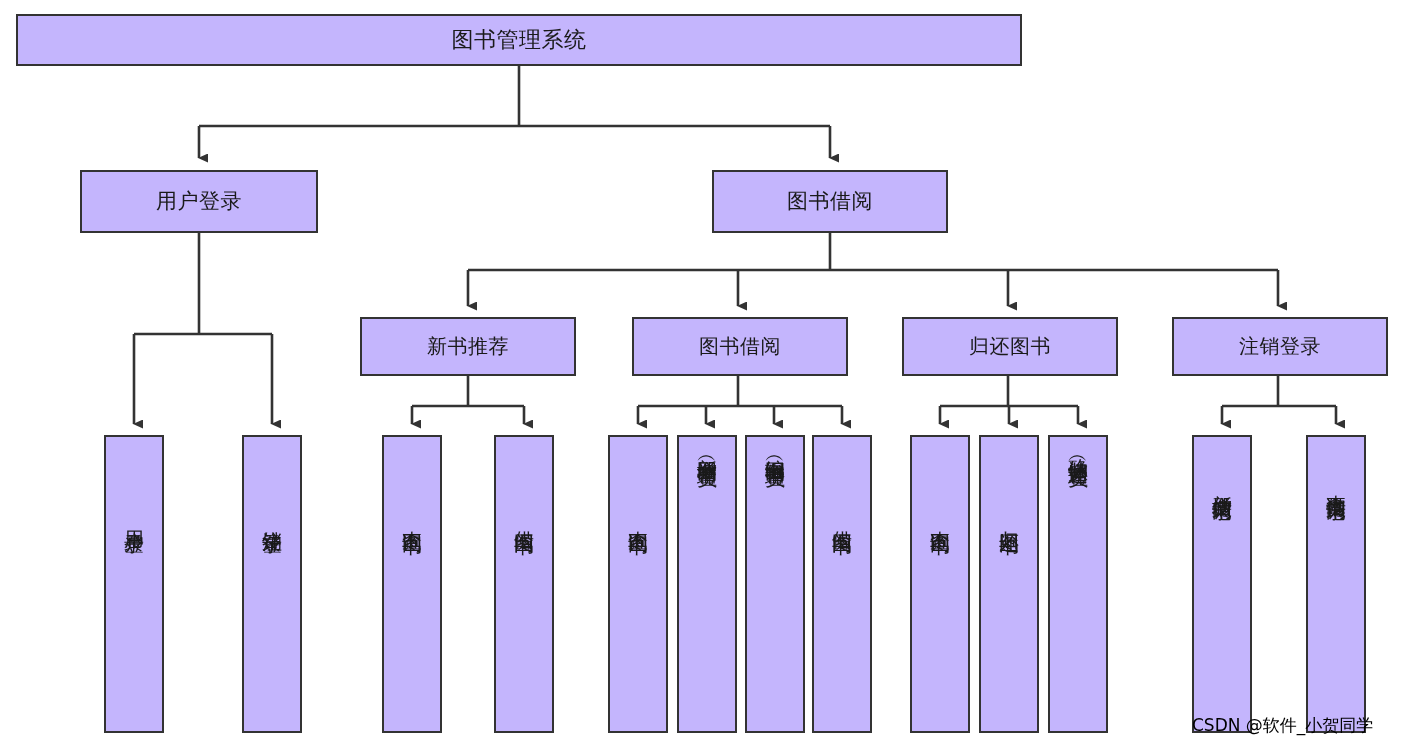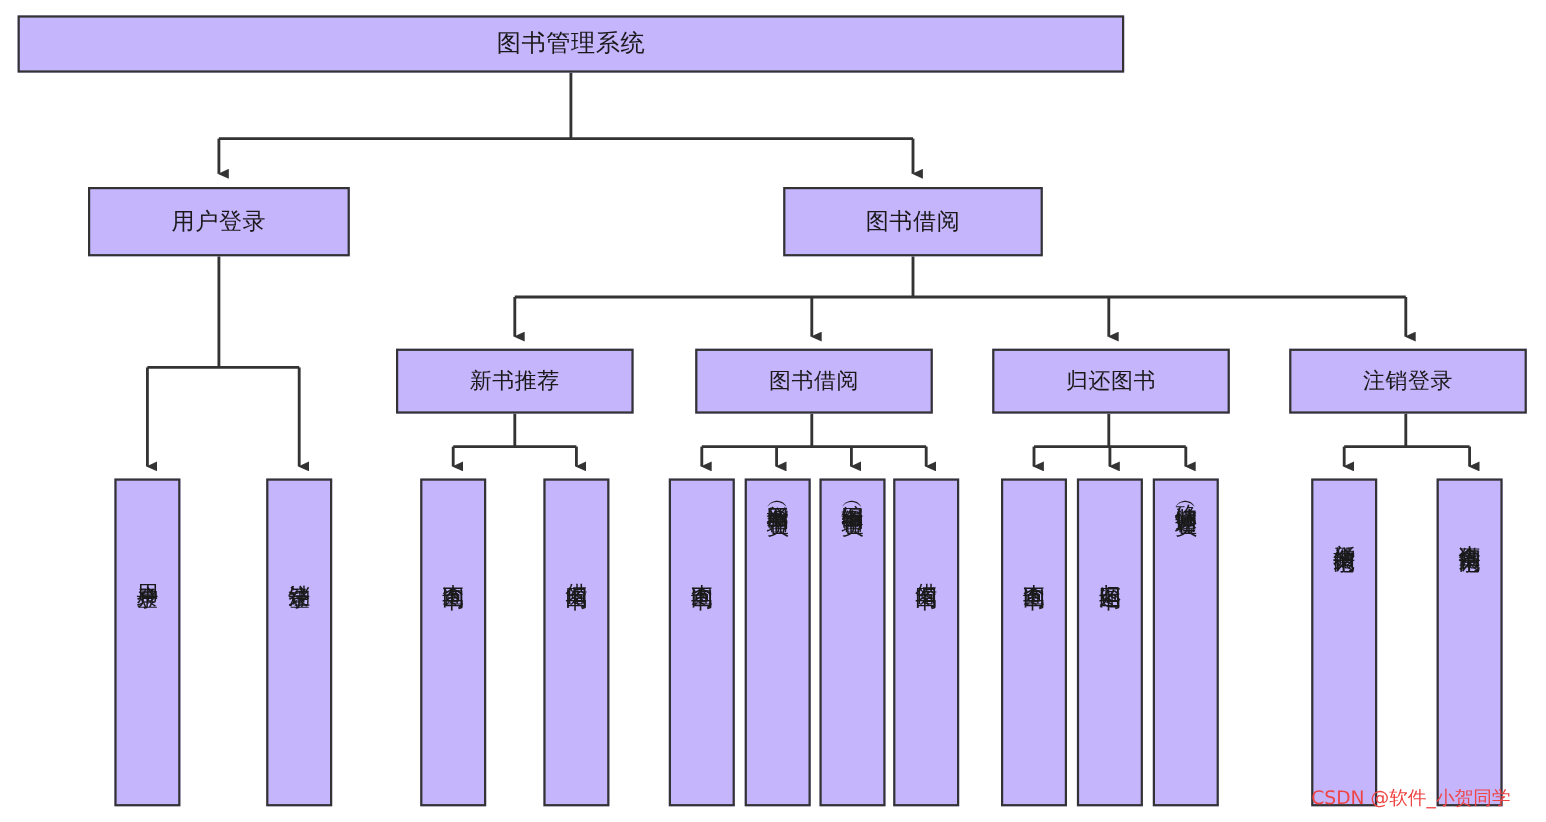--- a/index.html
+++ b/index.html
@@ -59,21 +59,21 @@
     writing-mode: vertical-rl;
     text-orientation: upright;
     font-size: 20px;
     line-height: 1.16;
     letter-spacing: 1.5px;
     margin: 0 auto;
   }
   .watermark {
     position: absolute;
     font-size: 17px;
-    color: #ef4444;
+    color: #000000;
     white-space: nowrap;
     z-index: 3;
     font-family: "DejaVu Sans", "Liberation Sans", sans-serif;
   }
 </style>
 </head>
 <body>
 
 <div id="diagram-root">
 

